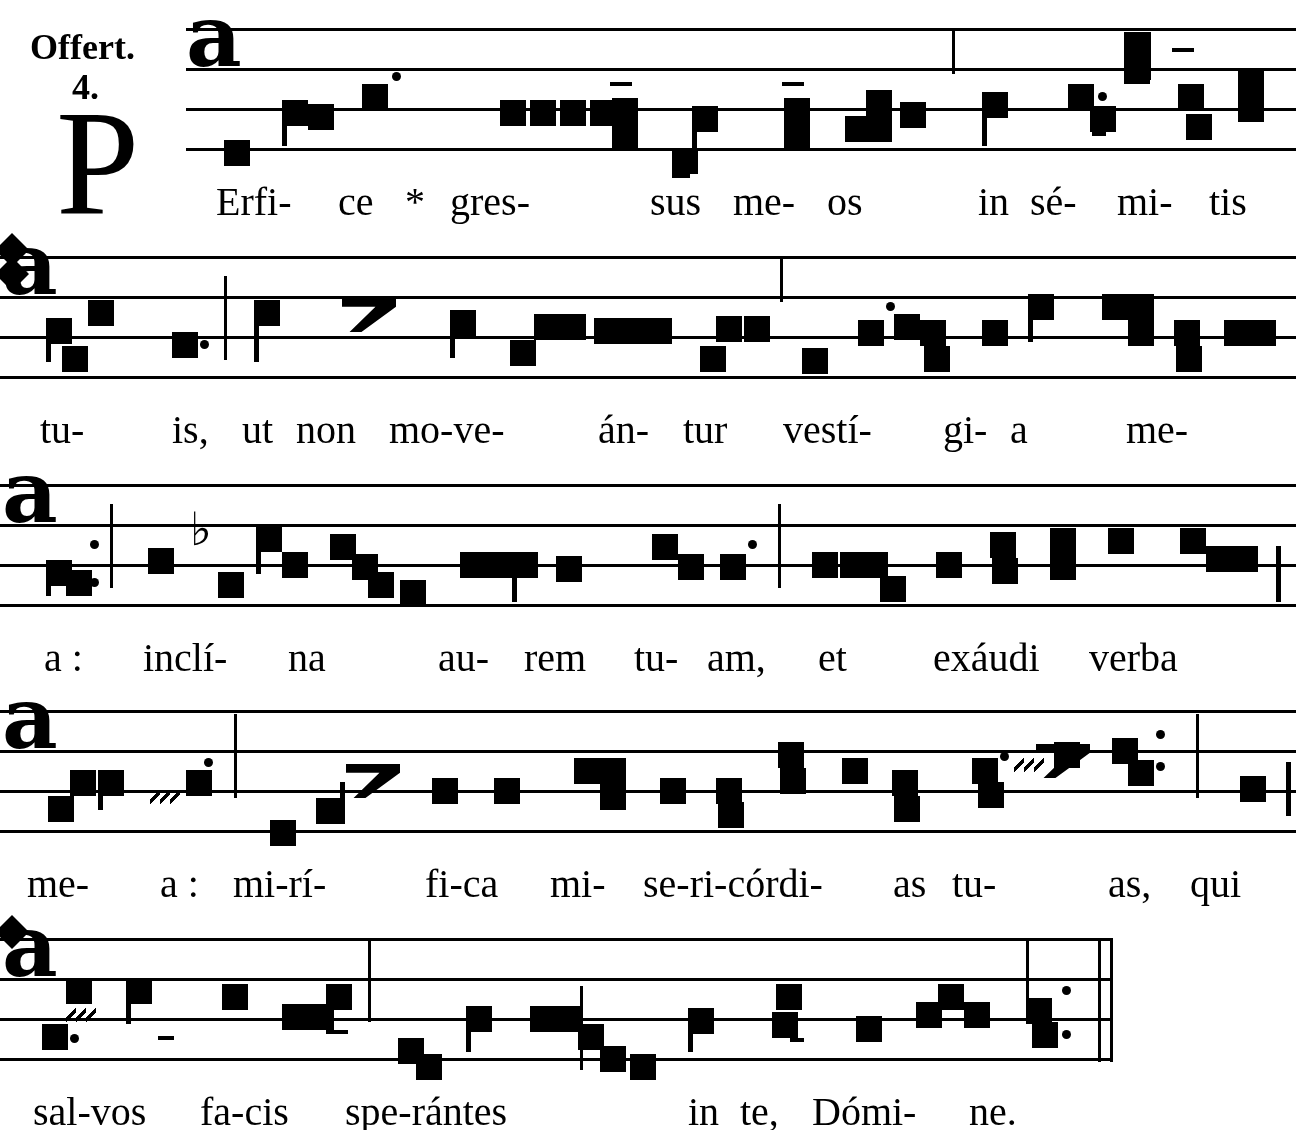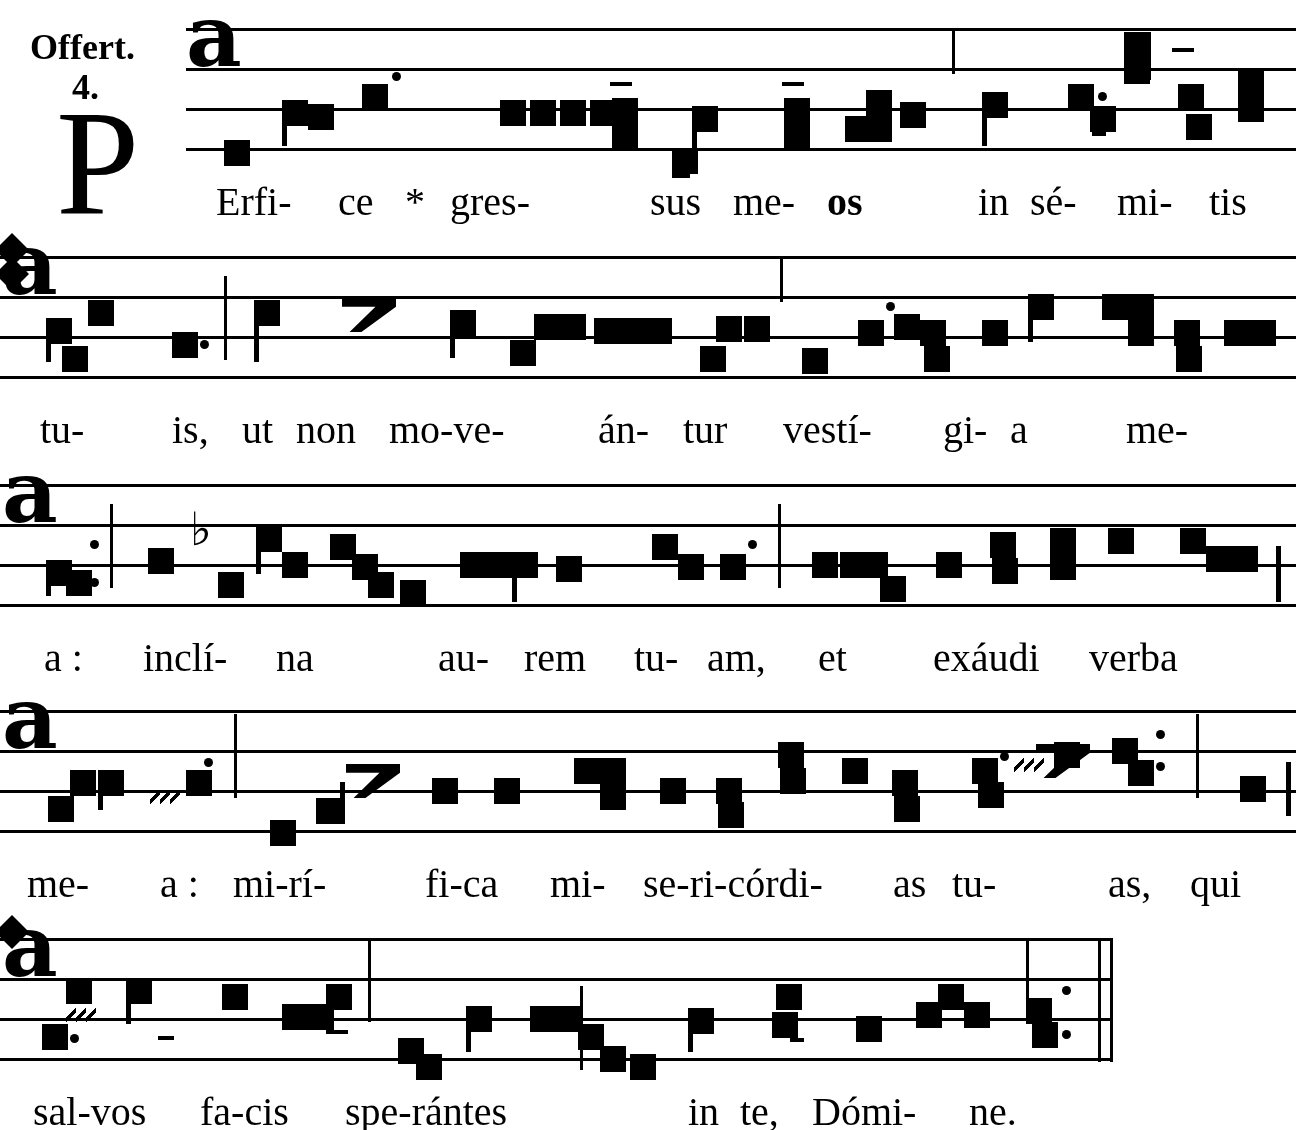--- a/index.html
+++ b/index.html
@@ -236,21 +236,21 @@
 
     <div class="barline half" style="left:952px; top:18px;"></div>
 
     <div class="lyrics" style="top:168px;">
       <span class="syl" style="left:216px;">Erfi-</span>
       <span class="syl" style="left:338px;">ce</span>
       <span class="syl" style="left:405px;">*</span>
       <span class="syl" style="left:450px;">gres-</span>
       <span class="syl" style="left:650px;">sus</span>
       <span class="syl" style="left:733px;">me-</span>
-      <span class="syl" style="left:827px;font-weight:bold;">os</span>
+      <span class="syl" style="left:827px;">os</span>
       <span class="syl" style="left:978px;">in</span>
       <span class="syl" style="left:1030px;">sé-</span>
       <span class="syl" style="left:1117px;">mi-</span>
       <span class="syl" style="left:1209px;">tis</span>
     </div>
   </div>
 
   <div class="system" style="top:238px;">
     <div class="staff" style="top:18px;">
       <div class="line l1"></div>
@@ -380,21 +380,21 @@
     <div class="nt punctum" style="left:1050px; top:88px;"></div>
     <div class="nt punctum" style="left:1108px; top:62px;"></div>
     <div class="nt punctum" style="left:1180px; top:62px;"></div>
     <div class="nt punctum" style="left:1206px; top:80px;"></div>
     <div class="nt punctum" style="left:1232px; top:80px;"></div>
     <div class="stem" style="left:1276px; top:80px; height:56px;"></div>
 
     <div class="lyrics" style="top:168px;">
       <span class="syl" style="left:44px;">a :</span>
       <span class="syl" style="left:143px;">inclí-</span>
-      <span class="syl" style="left:276px;">na</span>
+      <span class="syl" style="left:288px;">na</span>
       <span class="syl" style="left:438px;">au-</span>
       <span class="syl" style="left:524px;">rem</span>
       <span class="syl" style="left:634px;">tu-</span>
       <span class="syl" style="left:707px;">am,</span>
       <span class="syl" style="left:818px;">et</span>
       <span class="syl" style="left:933px;">exáudi</span>
       <span class="syl" style="left:1089px;">verba</span>
     </div>
   </div>
 

